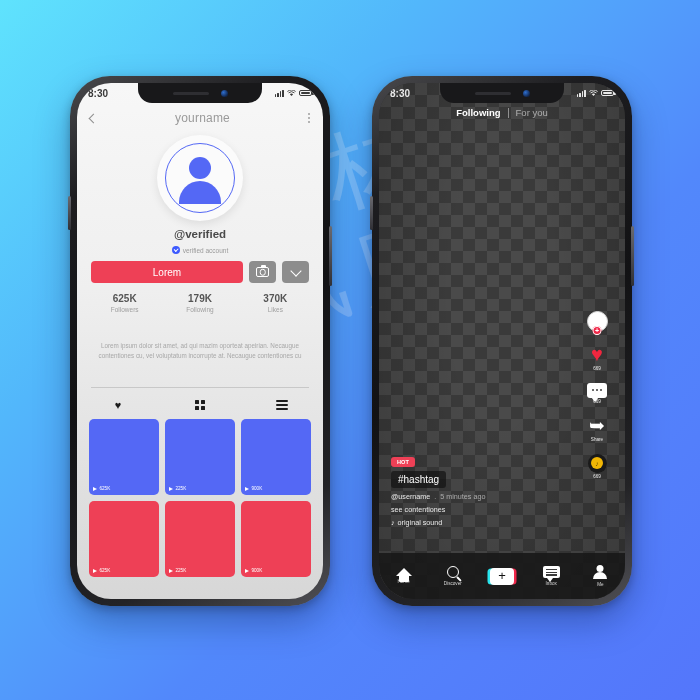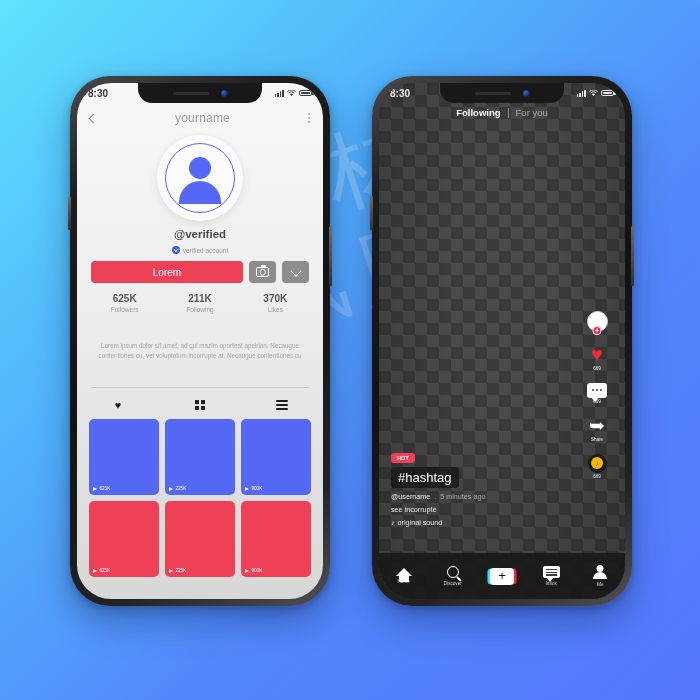--- a/index.html
+++ b/index.html
@@ -212,21 +212,21 @@
   .share-ic { font-size: 19px; color:#fff; line-height:1; }
   .disc { width:19px;height:19px;border-radius:50%;background:#1a1a1a;
           display:flex;align-items:center;justify-content:center; }
   .disc i{width:12px;height:12px;border-radius:50%;background:#f2b705;
           display:flex;align-items:center;justify-content:center;color:#7a5a00;font-size:7px;font-style:normal;}
 
   .caption { position:absolute; left: 12px; bottom: 72px; z-index: 12;
              display:flex; flex-direction:column; align-items:flex-start; gap:4px; }
   .hot-badge { background:#ee4056; color:#fff; font-size:5.6px; font-weight:bold;
                padding: 2px 6px; border-radius: 3px; }
-  .hashtag { background: rgba(20,20,20,0.72); color:#fff; font-size: 13px;
+  .hashtag { background: rgba(20,20,20,0.72); color:#fff; font-size: 10px;
              padding: 3px 7px; border-radius: 3px; }
   .cap-line { font-size: 7.2px; color:#eaeaea; display:flex; align-items:center; gap:4px; }
   .cap-line .muted { color: rgba(255,255,255,0.55); }
   .cap-sound { font-size: 7.2px; color:#eaeaea; display:flex; align-items:center; gap:3px; }
 
   .bottomnav { position:absolute; left:0; right:0; bottom:0; height: 46px;
                background: rgba(24,24,24,0.90); display:flex; align-items:center; z-index: 14; }
   .nav-item { flex:1; display:flex; flex-direction:column; align-items:center; gap:2.5px; cursor:pointer; }
   .nav-label { font-size: 4.6px; color:#d8d8d8; }
   .home-ic { width:0;height:0;border-left:8px solid transparent;border-right:8px solid transparent;
@@ -317,21 +317,21 @@
         <span class="chev-dn"></span>
       </button>
     </div>
 
     <div class="stats">
       <div class="stat">
         <b>625K</b>
         <span>Followers</span>
       </div>
       <div class="stat">
-        <b>211K</b>
+        <b>179K</b>
         <span>Following</span>
       </div>
       <div class="stat">
         <b>370K</b>
         <span>Likes</span>
       </div>
     </div>
 
     <div class="bio">Lorem ipsum dolor sit amet, ad qui mazim oporteat apeirian. Necaugue contentiones cu, vel voluptatum incorrupte at. Necaugue contentiones cu</div>
     <div class="divider"></div>
@@ -467,21 +467,21 @@
     </div>
 
     <div class="caption">
       <span class="hot-badge">HOT</span>
       <span class="hashtag">#hashtag</span>
       <span class="cap-line">
         <span>@username</span>
         <span class="muted">.</span>
         <span class="muted">5 minutes ago</span>
       </span>
-      <span class="cap-line">see incorrupte</span>
+      <span class="cap-line">see contentiones</span>
       <span class="cap-sound">
         <span>♪</span>
         <span>original sound</span>
       </span>
     </div>
 
     <div class="bottomnav">
       <div class="nav-item">
         <span class="home-ic"></span>
         <span class="nav-label">Home</span>

